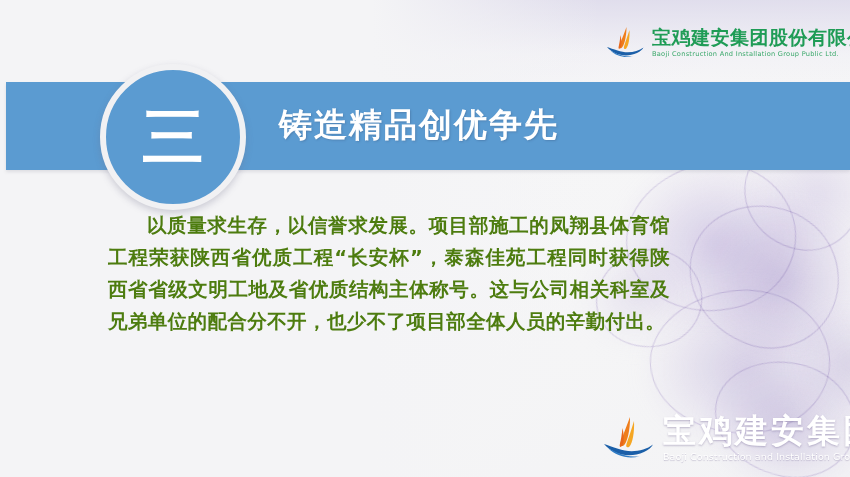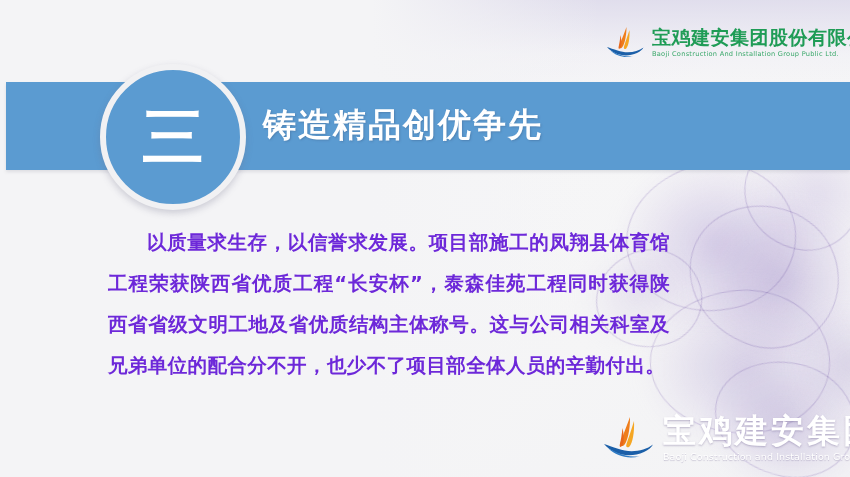--- a/index.html
+++ b/index.html
@@ -106,21 +106,21 @@
   
   .banner {
     position: absolute;
     left: 6px; top: 82px;
     width: 844px; height: 88px;
     background: #5b9bd1;
     box-shadow: 0 2px 3px rgba(120,120,140,.18);
   }
   .banner-title {
     position: absolute;
-    left: 263px; top: 103px;
+    left: 279px; top: 103px;
     font-size: 33px;
     font-weight: 700;
     color: #ffffff;
     letter-spacing: 2px;
     text-shadow: 1px 1px 2px rgba(60,90,130,.35);
     white-space: nowrap;
     text-align: right;
   }
 
   
@@ -141,26 +141,26 @@
     font-size: 62px;
     font-weight: 700;
     color: #ffffff;
     line-height: 1;
     letter-spacing: 0;
   }
 
   
   .body-copy {
     position: absolute;
-    left: 108px; top: 222px;
+    left: 108px; top: 210px;
     width: 562px;
     font-size: 19.5px;
     font-weight: 700;
-    color: #6d28d9;
-    line-height: 41px;
+    color: #4d7c0f;
+    line-height: 32px;
     letter-spacing: .4px;
     text-indent: 2em;
     text-align: justify;
     text-justify: inter-ideograph;
   }
 
   
   .footer-logo {
     position: absolute;
     left: 600px; top: 414px;

